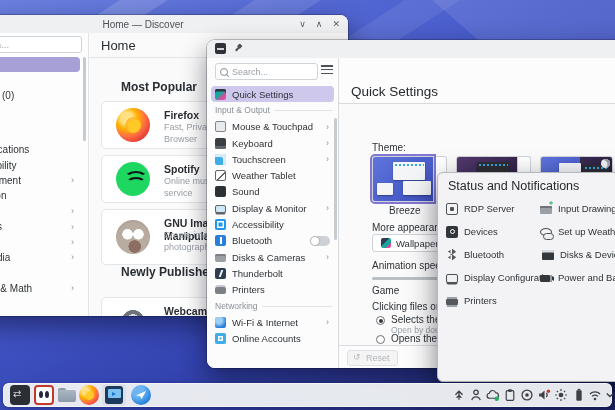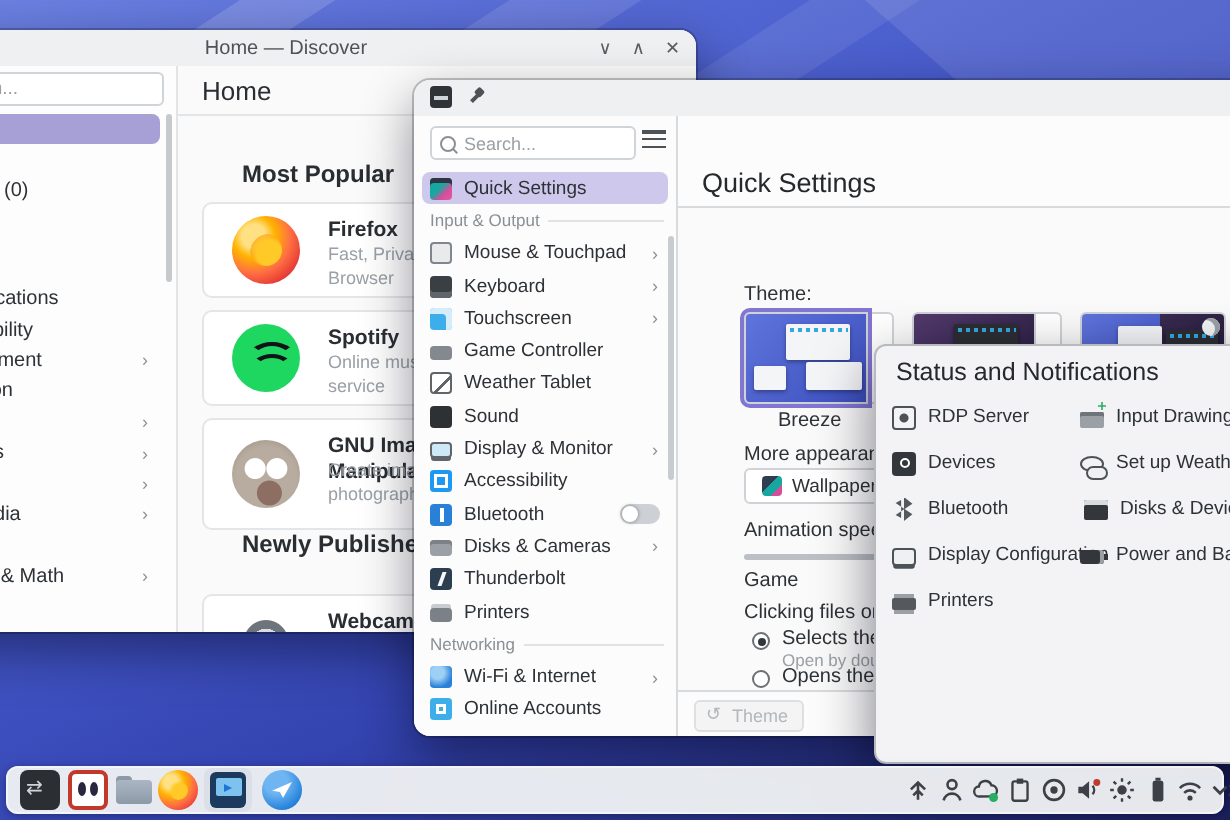--- a/index.html
+++ b/index.html
@@ -384,25 +384,20 @@
               <span class="chev">›</span>
 
             </div>
             <div class="s-row">
               <span class="sic ic-touchscreen"></span>
               <span>Touchscreen</span>
               <span class="chev">›</span>
 
             </div>
             <div class="s-row">
-              <span class="sic ic-game-controller"></span>
-              <span>Game Controller</span>
-
-            </div>
-            <div class="s-row">
               <span class="sic ic-drawing-tablet"></span>
               <span>Weather Tablet</span>
 
             </div>
             <div class="s-row">
               <span class="sic ic-sound"></span>
               <span>Sound</span>
 
             </div>
             <div class="s-row">
@@ -516,21 +511,21 @@
           <div class="sub" style="left:52px;top:221px;">Open by double-clicking instead</div>
           <div class="radio" style="left:37px;top:231px;"></div>
           <div class="lab" style="left:52px;top:229px;">Opens them</div>
           <div class="sub" style="left:52px;top:240px;">Select by clicking on item's selection marker</div>
 
           <div class="lab" style="left:33px;top:255px;">More behavior settings:</div>
 
         </div>
         <div class="s-footer">
           <div class="btn-reset">
-            <span>Theme</span>
+            <span>Reset</span>
           </div>
         </div>
       </div>
     </div>
   </div>
 
   <div id="popup">
     <div class="p-title">Status and Notifications</div>
 
     <div class="p-grid">

